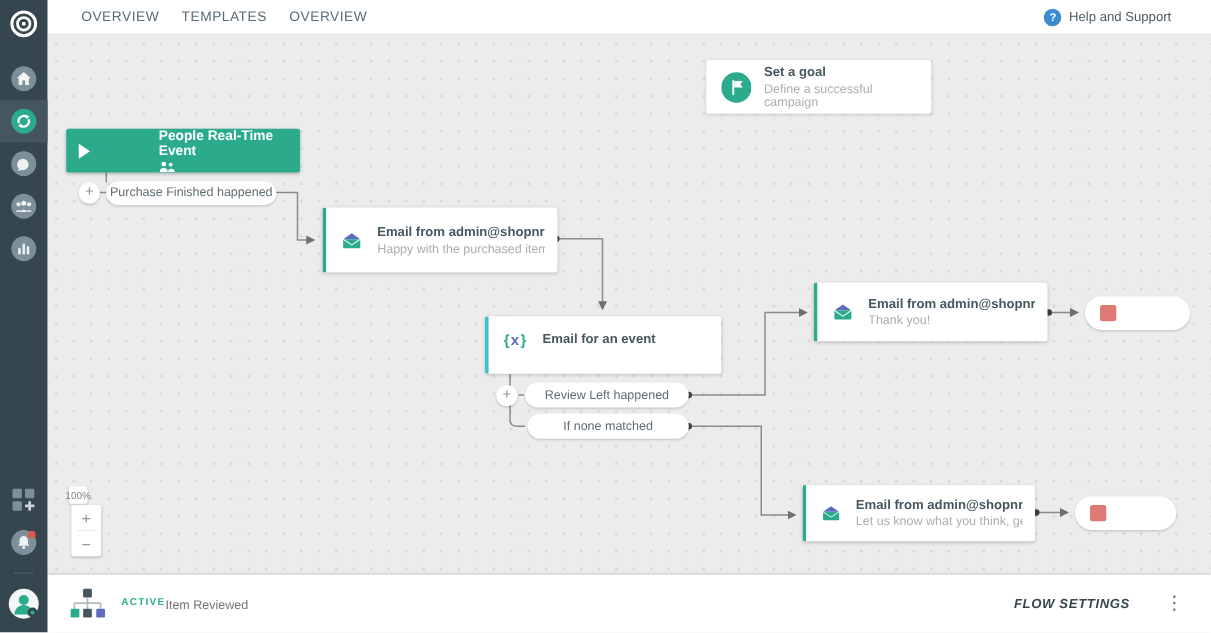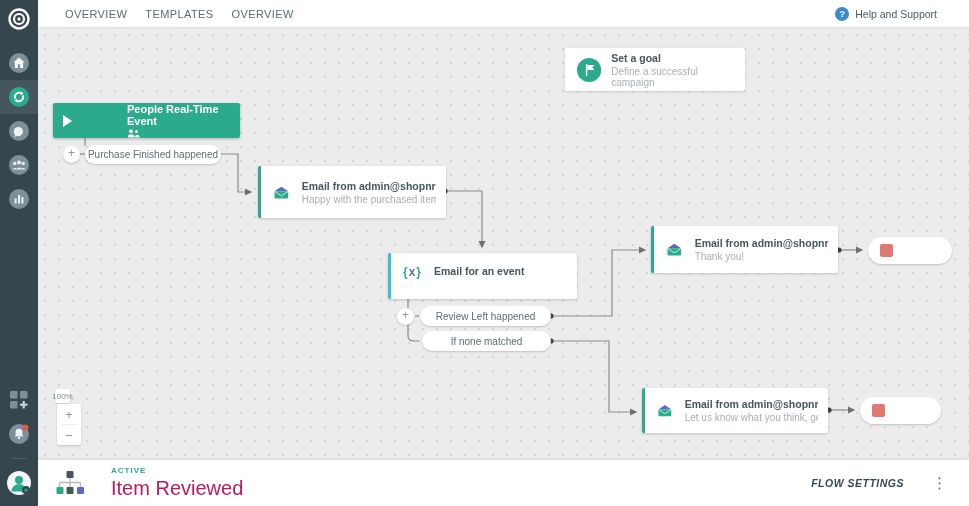--- a/index.html
+++ b/index.html
@@ -67,23 +67,23 @@
   .hint-title { font-size:10.5px; font-weight:bold; color:#46565f; }
   .hint-sub { font-size:10px; color:#a9afb2; }
 
   .zoom-level { position:absolute; left:17px; top:361px; width:15px; height:14px; background:#fff; border-radius:2px; box-shadow:0 1px 2px rgba(0,0,0,0.15); font-size:8px; color:#7a878d; display:flex; align-items:center; justify-content:center; }
   .zoom-btns { position:absolute; left:19px; top:376px; width:24px; background:#fff; border-radius:2px; box-shadow:0 1px 2px rgba(0,0,0,0.18); display:flex; flex-direction:column; }
   .zoom-btn { height:20px; display:flex; align-items:center; justify-content:center; font-size:13px; color:#8a979e; cursor:pointer; }
   .zoom-sep { height:1px; background:#eee; margin:0 4px; }
 
   
   .footer { position:absolute; left:38px; bottom:0; width:931px; height:46px; background:#fff; box-shadow:0 -1px 3px rgba(0,0,0,0.10); display:flex; align-items:center; padding:0 18px; z-index:25; }
-  .flow-meta { display:flex; flex-direction:column; margin-left:27px; }
+  .flow-meta { display:flex; flex-direction:row; margin-left:13px; }
   .status-label { font-size:8px; font-weight:bold; color:#2bab8c; letter-spacing:1px; }
-  .flow-title { font-size:20px; color:#be185d; margin-top:2px; }
+  .flow-title { font-size:10px; color:#737373; margin-top:2px; }
   .footer-right { margin-left:auto; display:flex; align-items:center; gap:24px; }
   .flow-settings { font-size:10.5px; font-weight:bold; letter-spacing:0.5px; color:#37474f; cursor:pointer;font-style:italic; }
   .dup-btn { background:#42565f; color:#fff; font-size:10.5px; font-weight:bold; letter-spacing:0.5px; border:none; padding:7px 16px; border-radius:2px; cursor:pointer; }
   .kebab { font-size:15px; color:#5b6b74; cursor:pointer; line-height:14px; padding:0 4px; }
 </style>
 </head>
 <body>
 
 <div class="app">
 

